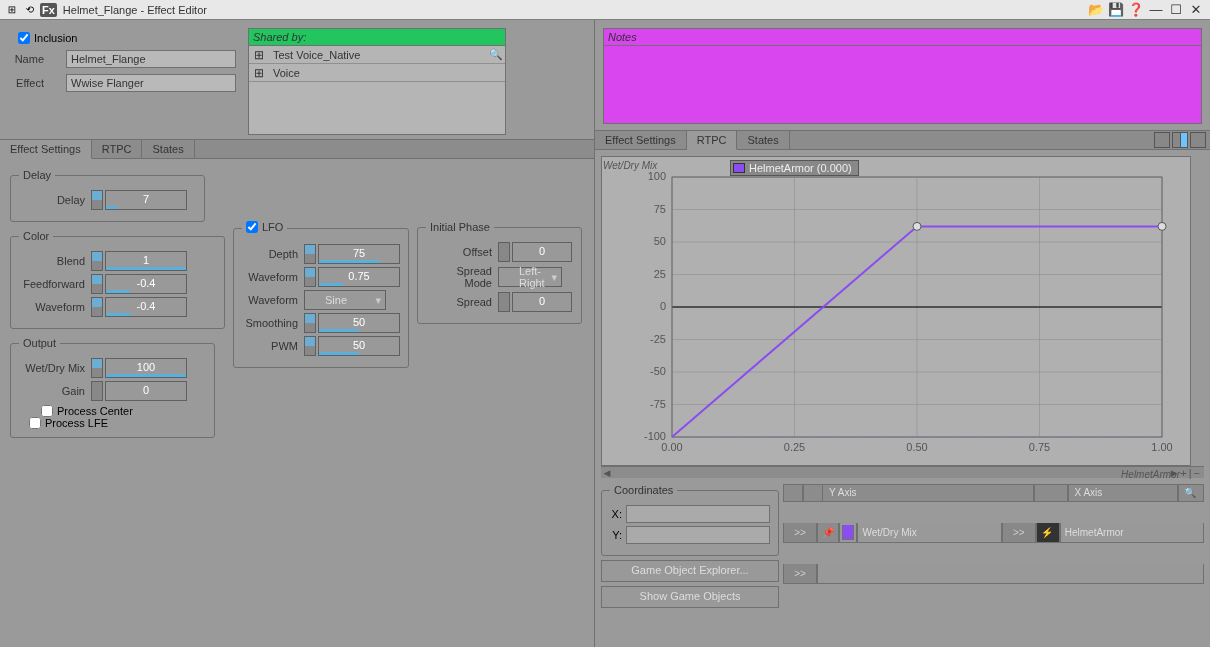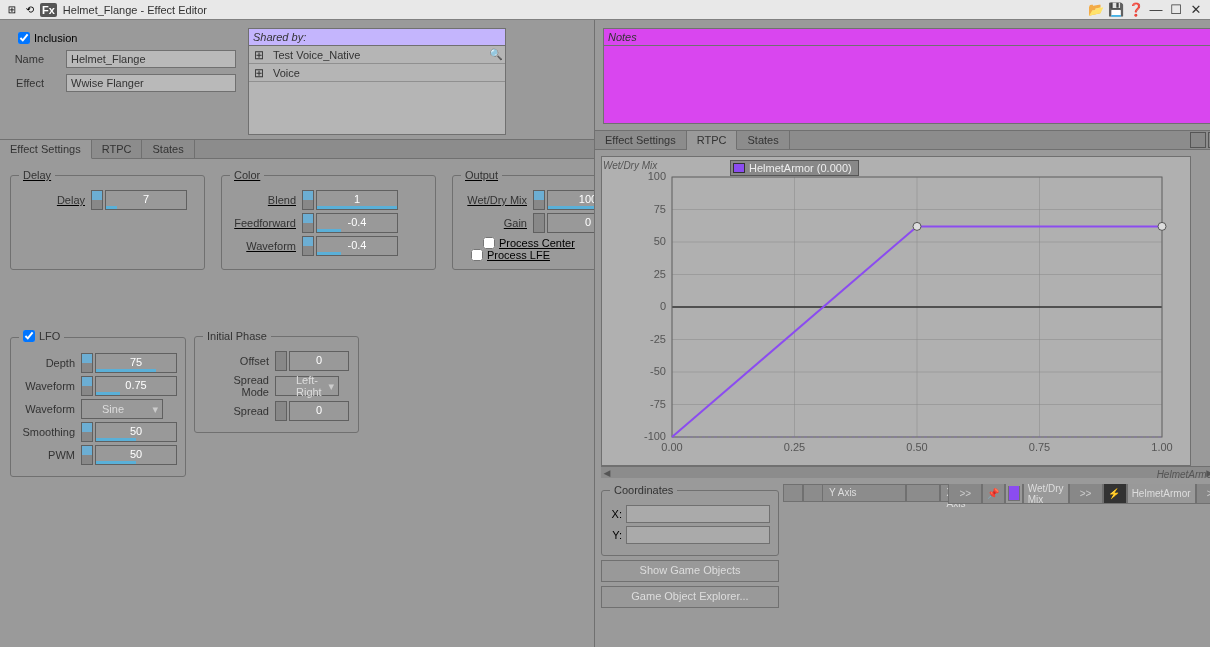--- a/index.html
+++ b/index.html
@@ -19,21 +19,21 @@
 .top-info { padding: 8px 8px 4px 8px; display: flex; gap: 12px; }
 .info-col { display: flex; flex-direction: column; gap: 6px; }
 .checkbox-row { display: flex; gap: 4px; }
 .checkbox-row input[type=checkbox] { width: 12px; height: 12px; }
 .field-row { display: flex; align-items: center; gap: 22px; }
 .field-row .lbl { width: 36px; text-align: right; color: #333; }
 .text-input { background: #b9b9b9; border: 1px solid #707070; height: 18px; padding: 0 4px; color: #333; width: 170px; }
 .effect-type { width: 170px; }
 
 .shared-box { background: #8a8a8a; border: 1px solid #707070; width: 258px; padding: 0; }
-.shared-header { background: #c4b5fd; padding: 2px 4px; color: #333; font-style: italic; border-bottom: 1px solid #707070; }
+.shared-header { background: #22c55e; padding: 2px 4px; color: #333; font-style: italic; border-bottom: 1px solid #707070; }
 .shared-list { height: 88px; background: #b5b5b5; position: relative; }
 .shared-item { display: flex; align-items: center; height: 18px; border-bottom: 1px solid #909090; }
 .shared-item .icon { width: 20px; display: flex; justify-content: center; color: #333; font-size: 12px; }
 .shared-item .text { flex: 1; padding-left: 4px; color: #333; }
 .shared-item .search { width: 18px; text-align: center; color: #555; }
 
 .notes-box { flex: 1; background: #d946ef; border: 1px solid #707070; margin-left: 8px; }
 .notes-header { padding: 2px 4px; color: #333; font-style: italic; border-bottom: 1px solid #707070; }
 
 .tab-row { display: flex; height: 20px; border-top: 1px solid #707070; border-bottom: 1px solid #707070; position: relative; align-items: stretch; }
@@ -73,21 +73,21 @@
 .x-title { position: absolute; bottom: 4px; right: 30px; font-style: italic; color: #555; font-size: 10px; }
 svg.chart { background: #b0b0b0; border: 1px solid #707070; display: block; }
 
 .below-chart { display: flex; gap: 4px; padding: 0 6px 6px 6px; }
 .coord-box { width: 128px; }
 .coord-row { display: flex; align-items: center; gap: 4px; margin: 3px 0; }
 .coord-row .clbl { width: 12px; text-align: right; }
 .coord-input { flex: 1; height: 18px; background: #aaa; border: 1px solid #707070; }
 .action-btn { display: block; height: 22px; background: #999; border: 1px solid #707070; margin-top: 4px; padding: 3px 6px; text-align: center; color: #ddd; cursor: pointer; }
 
-.axis-section { flex: 1; display: flex; flex-direction: row; }
+.axis-section { flex: 1; display: flex; flex-direction: column; gap: 21px; }
 .axis-header { display: flex; height: 18px; }
 .axis-header div { flex: 1; background: #8c8c8c; border: 1px solid #707070; padding: 2px 6px; color: #ddd; font-size: 10px; }
 .axis-header .icon-cell { flex: 0 0 20px; text-align: center; }
 .axis-header .yaxis { flex: 0 0 50%; border-left: none; }
 .axis-row { display: flex; height: 20px; }
 .axis-row div { flex: 1; background: #999; border: 1px solid #707070; border-top: none; padding: 2px 4px; display: flex; align-items: center; gap: 4px; color: #ddd; font-size: 10px; }
 .axis-row .btn-cell { flex: 0 0 34px; text-align: center; justify-content: center; background: #888; color: #ccc; }
 .axis-row .pin-cell { flex: 0 0 20px; justify-content: center; background: #8c8c8c; }
 .axis-row .swatch-cell { flex: 0 0 18px; padding: 2px; }
 .axis-row .swatch-cell .sw { width: 100%; height: 100%; background: #8b4cf0; }
@@ -154,21 +154,21 @@
     </div>
 
     <div class="tab-row">
       <div class="tab active">Effect Settings</div>
       <div class="tab">RTPC</div>
       <div class="tab">States</div>
       <div class="tab-spacer"></div>
     </div>
 
     <div class="settings-body">
-      <div style="display:flex; flex-direction:row; gap:16px;text-decoration:underline;">
+      <div style="display:flex; flex-direction:column; gap:8px;">
         <fieldset class="fs-delay">
           <legend>Delay</legend>
           <div class="param-row">
             <span class="plbl">Delay</span>
             <div class="slider-widget">
               <div class="slider-mode">
                   <div class="top"></div>
                   <div></div>
                 </div>
               <div class="slider-box">
@@ -451,22 +451,22 @@
           <legend>Coordinates</legend>
           <div class="coord-row">
             <span class="clbl">X:</span>
             <input class="coord-input" style="">
           </div>
           <div class="coord-row">
             <span class="clbl">Y:</span>
             <input class="coord-input" style="">
           </div>
         </fieldset>
+        <div class="action-btn">Game Object Explorer...</div>
         <div class="action-btn">Show Game Objects</div>
-        <div class="action-btn">Game Object Explorer...</div>
       </div>
 
       <div class="axis-section">
         <div class="axis-header">
           <div class="icon-cell"></div>
           <div class="icon-cell"></div>
           <div class="yaxis">Y Axis</div>
           <div style="flex:0 0 34px;"></div>
           <div>X Axis</div>
           <div class="icon-cell">🔍</div>

